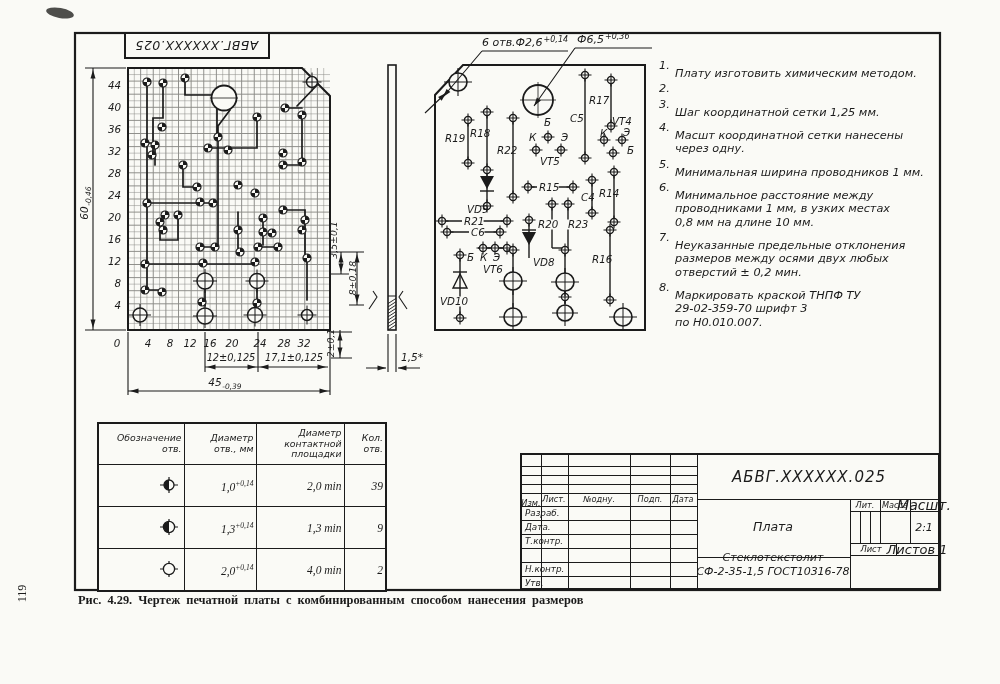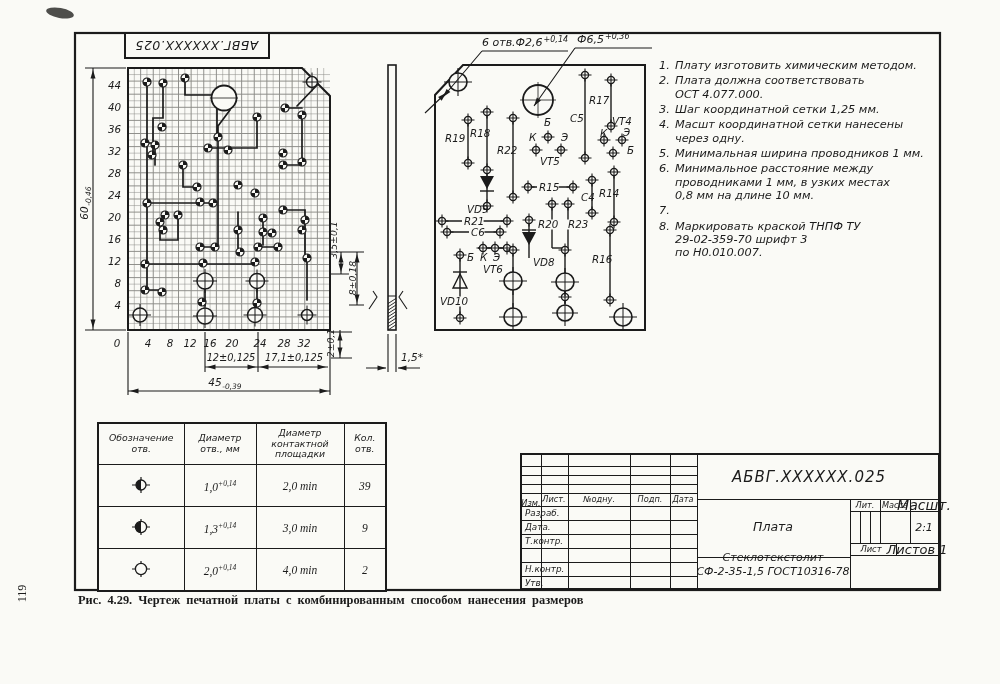--- a/index.html
+++ b/index.html
@@ -9,25 +9,25 @@
   .smudge{position:absolute;left:46px;top:8px;width:28px;height:10px;background:#2f2f2d;
           border-radius:50%;transform:rotate(10deg);opacity:.85;}
   
   .stamp{position:absolute;left:124px;top:32px;width:142px;height:23px;border:2px solid #1b1b1b;
          display:flex;align-items:center;justify-content:center;background:#fafaf6;}
   .stamp span{transform:rotate(180deg);font-style:italic;font-size:12.5px;letter-spacing:.5px;white-space:nowrap;}
   
   .notes{position:absolute;left:659px;top:59px;width:286px;font-style:italic;font-size:11.3px;line-height:1.18;}
   .note{display:flex;margin-bottom:2px;}
   .note .n{flex:0 0 16px;}
-  .note .t{white-space:pre-line;}
+  .note .t{white-space:pre-line;margin-top:8px;}
   
   .tbl{position:absolute;left:97px;top:422px;border-collapse:collapse;font-style:italic;background:#fafaf6;
        border:2px solid #1b1b1b;}
-  .tbl th,.tbl td{border:1.6px solid #1b1b1b;text-align:center;vertical-align:middle;padding:0 2px;}
+  .tbl th,.tbl td{border:1.6px solid #1b1b1b;text-align:right;vertical-align:middle;padding:0 2px;}
   .tbl th{font-size:9.3px;font-weight:normal;line-height:1.15;height:40px;}
   .tbl td{font-size:11.5px;height:41px;font-family:Liberation Serif, serif;}
   .tbl .hpre{white-space:pre-line;}
   .tbl sup{font-size:7.5px;}
   
   .tb{position:absolute;left:520px;top:453px;width:420px;height:137px;border:2px solid #1b1b1b;
       box-sizing:border-box;background:#fafaf6;}
   .tb .vl{position:absolute;width:1.3px;background:#1b1b1b;}
   .tb .hl{position:absolute;height:1.3px;background:#1b1b1b;}
   .tbt{position:absolute;font-style:italic;white-space:nowrap;}
@@ -433,22 +433,20 @@
   </div>
 
   
   <div class="notes" id="notes">
       <div class="note">
         <span class="n">1.</span>
         <span class="t">Плату изготовить химическим методом.</span>
       </div>
       <div class="note">
         <span class="n">2.</span>
-        <span class="t">Плата должна соответствовать
-ОСТ 4.077.000.</span>
       </div>
       <div class="note">
         <span class="n">3.</span>
         <span class="t">Шаг координатной сетки 1,25 мм.</span>
       </div>
       <div class="note">
         <span class="n">4.</span>
         <span class="t">Масшт координатной сетки нанесены
 через одну.</span>
       </div>
@@ -457,20 +455,23 @@
         <span class="t">Минимальная ширина проводников 1 мм.</span>
       </div>
       <div class="note">
         <span class="n">6.</span>
         <span class="t">Минимальное расстояние между
 проводниками 1 мм, в узких местах
 0,8 мм на длине 10 мм.</span>
       </div>
       <div class="note">
         <span class="n">7.</span>
+        <span class="t">Неуказанные предельные отклонения
+размеров между осями двух любых
+отверстий ± 0,2 мин.</span>
       </div>
       <div class="note">
         <span class="n">8.</span>
         <span class="t">Маркировать краской ТНПФ ТУ
 29-02-359-70 шрифт 3
 по Н0.010.007.</span>
       </div>
     </div>
 
   
@@ -503,21 +504,21 @@
       <td>2,0 min</td>
       <td>39</td>
     </tr>
     <tr>
       <td><svg width="26" height="20" viewBox="-13 -10 26 20">
               <path d="M-9,0 H9 M0,-8 V8" stroke="#1b1b1b" stroke-width="1.2"></path>
               <circle r="5.6" fill="#fafaf6" stroke="#1b1b1b" stroke-width="1.3"></circle>
               <path d="M0,-5.6 A5.6,5.6 0 0 0 0,5.6 Z" fill="#1b1b1b"></path>
             </svg></td>
       <td><span>1,3</span><sup>+0,14</sup></td>
-      <td>3,0 min</td>
+      <td>1,3 min</td>
       <td>9</td>
     </tr>
     <tr>
       <td><svg width="26" height="20" viewBox="-13 -10 26 20">
               <path d="M-9,0 H9 M0,-8 V8" stroke="#1b1b1b" stroke-width="1.2"></path>
               <circle r="5.6" fill="#fafaf6" stroke="#1b1b1b" stroke-width="1.3"></circle>
             </svg></td>
       <td><span>2,0</span><sup>+0,14</sup></td>
       <td>4,0 min</td>
       <td>2</td>

